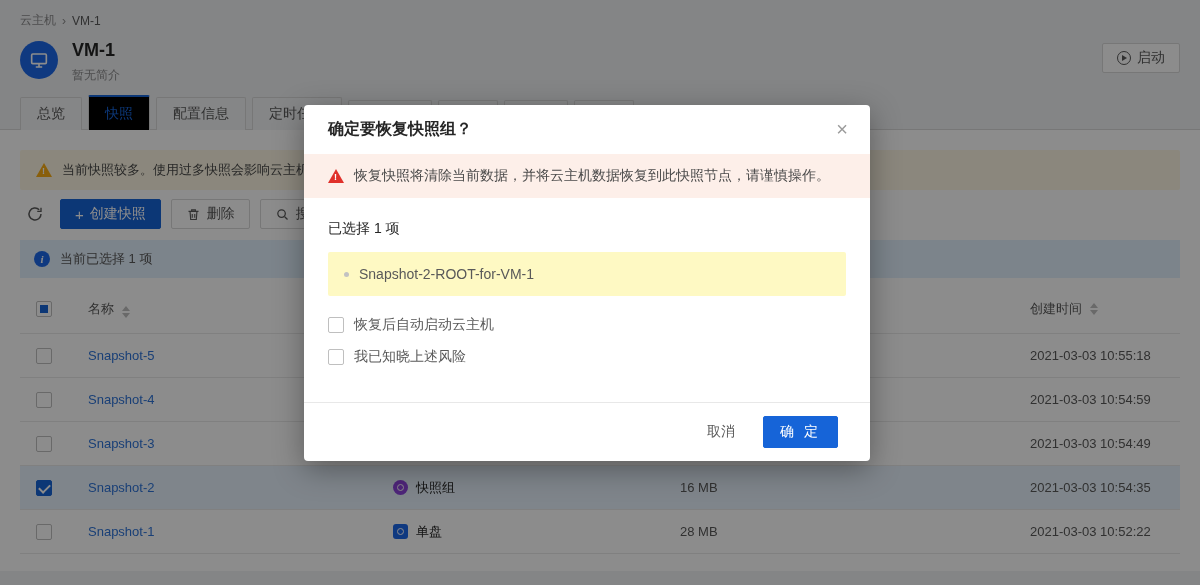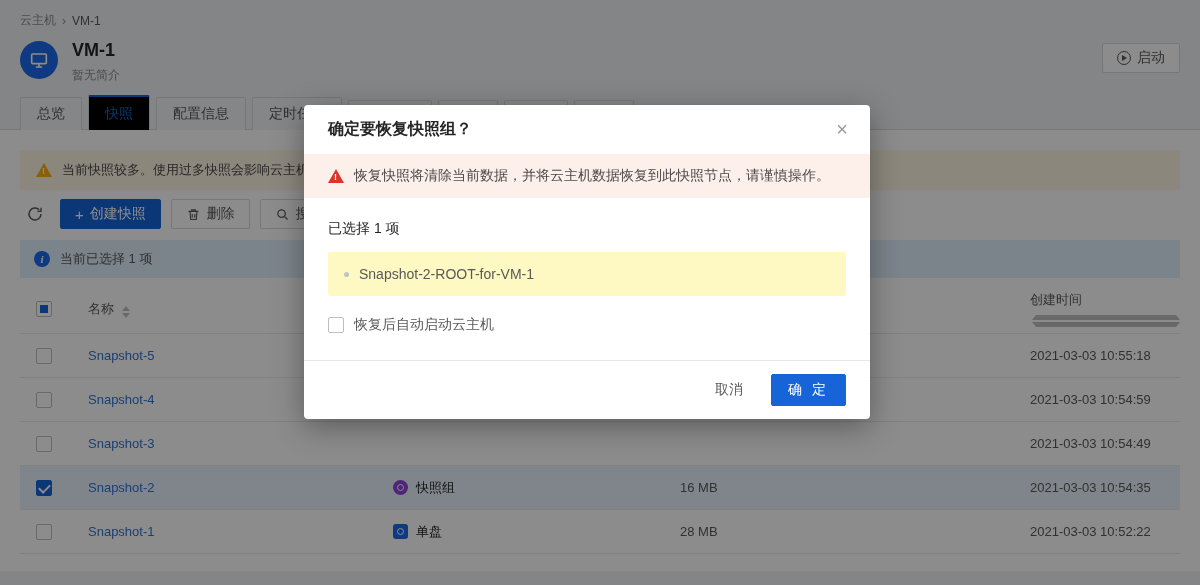--- a/index.html
+++ b/index.html
@@ -53,21 +53,21 @@
   .sel-bar{margin-top:10px;height:38px;background:var(--selbar-bg);display:flex;align-items:center;padding:0 14px;font-size:13px;color:var(--text2);gap:10px;}
   .info-ic{width:16px;height:16px;border-radius:50%;background:#1d69e9;color:#fff;font-size:11px;font-weight:bold;font-family:"Liberation Serif",serif;font-style:italic;display:flex;align-items:center;justify-content:center;flex:0 0 16px;}
 
   
   .t-row{display:grid;grid-template-columns:48px 305px 285px 350px 1fr;align-items:center;height:44px;border-bottom:1px solid var(--row-line);font-size:13px;}
   .t-head{height:50px;color:var(--text2);margin-top:6px;}
   .c-check{display:flex;justify-content:center;}
   .c-name{padding-left:20px;display:flex;align-items:flex-end;gap:6px;}
   .c-type{padding-left:20px;display:flex;align-items:center;gap:8px;}
   .c-size{padding-left:22px;color:var(--text2);}
-  .c-time{padding-left:22px;color:var(--text2);display:flex;gap:6px;flex-direction:column;}
+  .c-time{padding-left:22px;color:var(--text2);display:flex;align-items:center;gap:6px;}
   .link{color:var(--link);cursor:pointer;}
   .t-row.selected{background:var(--selrow-bg);}
   .cbx{width:16px;height:16px;border:1px solid #bfbfbf;border-radius:2px;background:#fff;position:relative;cursor:pointer;flex:0 0 16px;}
   .cbx.ind::after{content:"";position:absolute;left:3px;top:3px;width:8px;height:8px;background:var(--primary);}
   .cbx.on{background:var(--primary);border-color:var(--primary);}
   .cbx.on::after{content:"";position:absolute;left:4px;top:1px;width:5px;height:9px;border:solid #fff;border-width:0 2px 2px 0;transform:rotate(45deg);}
   .sort{display:inline-flex;flex-direction:column;gap:2px;margin-left:2px;}
   .sort::before{content:"";border-left:4px solid transparent;border-right:4px solid transparent;border-bottom:5px solid #bfbfbf;}
   .sort::after{content:"";border-left:4px solid transparent;border-right:4px solid transparent;border-top:5px solid #bfbfbf;}
   .type-ic{width:15px;height:15px;border-radius:50%;position:relative;flex:0 0 15px;}
@@ -80,21 +80,21 @@
   .modal{position:absolute;left:304px;top:105px;width:566px;background:#fff;border-radius:4px;box-shadow:0 8px 30px rgba(0,0,0,.35);z-index:60;font-size:14px;}
   .m-head{padding:14px 24px;position:relative;}
   .m-title{font-size:16px;font-weight:bold;color:var(--text);}
   .m-close{position:absolute;right:18px;top:10px;font-size:20px;color:#9b9b9b;background:none;border:none;cursor:pointer;line-height:1;padding:4px;}
   .m-alert{background:var(--alert-bg);padding:13px 24px;display:flex;align-items:center;color:#4a4a4a;}
   .m-body{padding:22px 24px 0;}
   .m-sel-label{color:var(--text);margin-bottom:14px;}
   .m-sel-box{background:#fef9c3;border-radius:2px;padding:14px 16px;display:flex;align-items:center;gap:10px;color:var(--text2);}
   .dot{width:5px;height:5px;border-radius:50%;background:#c2c2c2;flex:0 0 5px;}
   .m-check{display:flex;align-items:center;gap:10px;margin-top:20px;color:var(--text2);cursor:pointer;}
-  .m-foot{margin-top:26px;border-top:1px solid #e8e8e8;padding:13px 24px;display:flex;justify-content:flex-end;align-items:center;gap:24px;}
+  .m-foot{margin-top:36px;border-top:1px solid #e8e8e8;padding:13px 32px;display:flex;justify-content:flex-end;align-items:center;gap:24px;}
   .btn-text{background:none;border:none;font-size:14px;color:var(--text2);cursor:pointer;padding:6px 4px;}
   .btn-confirm{padding:6px 16px;font-size:14px;border-radius:2px;border:1px solid var(--primary);background:var(--primary);color:#fff;cursor:pointer;letter-spacing:3px;}
   svg{display:block;}
 </style>
 </head>
 <body>
 
 <div>
 
   <div class="breadcrumb">
@@ -292,18 +292,22 @@
   <div class="m-body">
     <div class="m-sel-label">已选择 1 项</div>
     <div class="m-sel-box">
       <span class="dot"></span>
       <span>Snapshot-2-ROOT-for-VM-1</span>
     </div>
     <div class="m-check">
       <span class="cbx"></span>
       <span>恢复后自动启动云主机</span>
     </div>
+    <div class="m-check" style="margin-top:14px">
+      <span class="cbx"></span>
+      <span>我已知晓上述风险</span>
+    </div>
   </div>
   <div class="m-foot">
     <button class="btn-text">取消</button>
     <button class="btn-confirm">确 定</button>
   </div>
 </div>
 
 </body></html>

